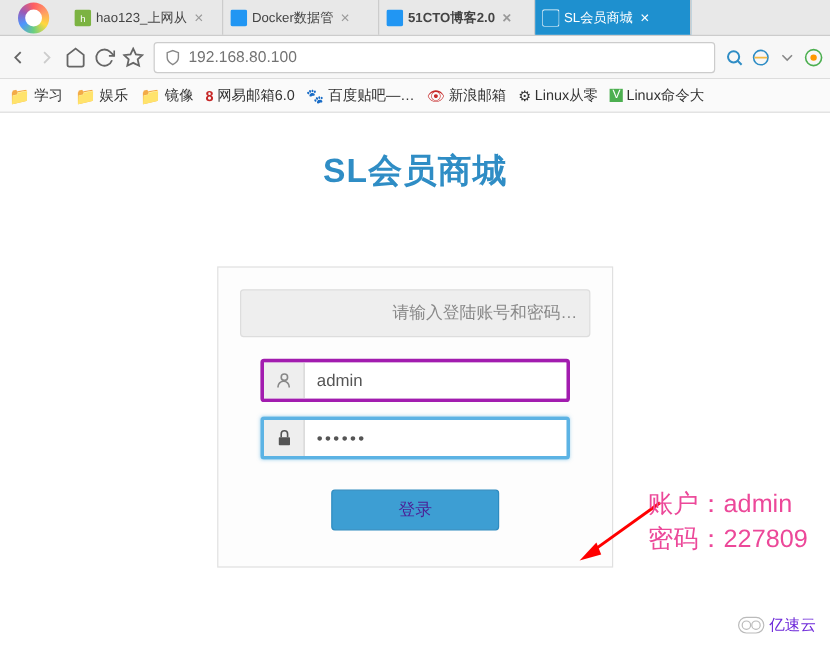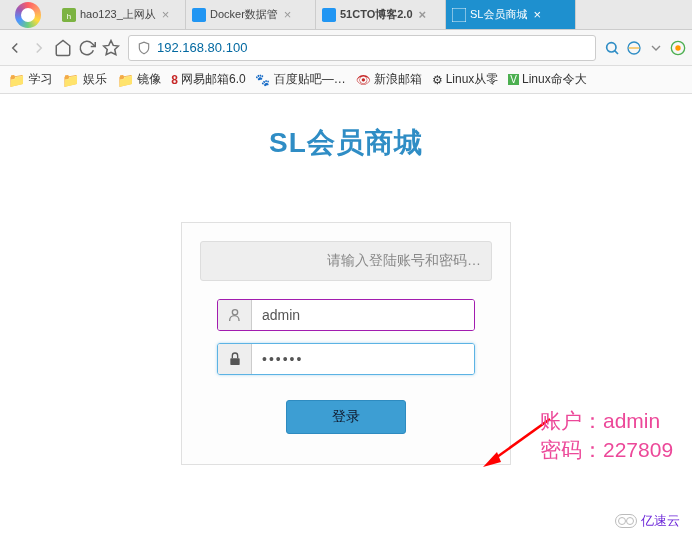--- a/index.html
+++ b/index.html
@@ -15,40 +15,40 @@
     .tab-favicon { width: 14px; height: 14px; flex-shrink: 0; }
     .tab-title { overflow: hidden; white-space: nowrap; text-overflow: ellipsis; max-width: 90px; }
     .tab-close { font-size: 13px; color: #999; cursor: pointer; margin-left: 2px; }
     .tab.active .tab-close { color: #fff; }
     
     
     .address-bar { display: flex; align-items: center; height: 36px; background: #f7f7f7; border-bottom: 1px solid #ddd; padding: 0 6px; gap: 8px; }
     .nav-btns { display: flex; gap: 6px; align-items: center; }
     .nav-icon { width: 18px; height: 18px; color: #666; cursor: pointer; }
     .url-box { flex: 1; display: flex; align-items: center; border: 1px solid #ccc; border-radius: 3px; background: #fff; height: 26px; padding: 0 8px; gap: 6px; }
-    .url-text { font-size: 13px; color: #0369a1; }
+    .url-text { font-size: 13px; color: #737373; }
     .right-icons { display: flex; gap: 6px; align-items: center; }
     .right-icon { width: 16px; height: 16px; }
     
     
     .bookmarks-bar { display: flex; align-items: center; height: 28px; background: #fafafa; border-bottom: 1px solid #ddd; padding: 0 8px; gap: 10px; font-size: 12px; color: #333; }
     .bookmark { display: flex; align-items: center; gap: 3px; cursor: pointer; }
     .folder-icon { color: #f5b942; font-size: 14px; }
     
     
     .content { position: relative; padding-top: 30px; }
     .page-title { text-align: center; font-size: 28px; font-weight: bold; color: #2f8dc5; letter-spacing: 1px; margin-bottom: 60px; }
     
     .login-panel { width: 330px; margin: 0 auto; border: 1px solid #e0e0e0; background: #fdfdfd; padding: 0 0 30px 0; }
     .login-header { background: #eee; border: 1px solid #ddd; border-radius: 3px; margin: 18px; padding: 10px; text-align: right; font-size: 14px; color: #888; }
-    .input-group { display: flex; margin: 12px 35px; border: 1px solid #a21caf; border-radius: 3px; overflow: hidden; }
+    .input-group { display: flex; margin: 12px 35px; border: 3px solid #a21caf; border-radius: 3px; overflow: hidden; }
     .input-group.focused { border-color: #5cb3e4; box-shadow: 0 0 3px rgba(92,179,228,0.5); }
     .input-icon-box { width: 34px; background: #eee; border-right: 1px solid #ccc; display: flex; align-items: center; justify-content: center; }
     .input-field { flex: 1; border: none; outline: none; padding: 7px 10px; font-size: 14px; color: #555; }
-    .login-btn { display: block; margin: 25px auto 0; width: 120px; padding: 7px 0; background: #3d9ed3; color: #0f172a; border: 1px solid #2e8bc0; border-radius: 3px; font-size: 14px; cursor: pointer; }
+    .login-btn { display: block; margin: 25px auto 0; width: 140px; padding: 7px 0; background: #3d9ed3; color: #4c1d95; border: 1px solid #2e8bc0; border-radius: 3px; font-size: 14px; cursor: pointer; }
     
     
     .arrow { position: absolute; left: 475px; top: 320px; pointer-events: none; }
     .annotation { position: absolute; left: 540px; top: 312px; color: #ec4899; font-size: 21px; line-height: 1.4; }
     
     
     .watermark { position: absolute; right: 12px; bottom: 10px; display: flex; align-items: center; gap: 4px; color: #6d28d9; font-size: 13px; }
     .watermark-icon { width: 22px; height: 14px; border: 1.5px solid #bbb; border-radius: 10px; position: relative; }
     .watermark-icon::before, .watermark-icon::after { content: ''; position: absolute; width: 6px; height: 6px; border: 1.5px solid #bbb; border-radius: 50%; top: 2px; }
     .watermark-icon::before { left: 2px; }

